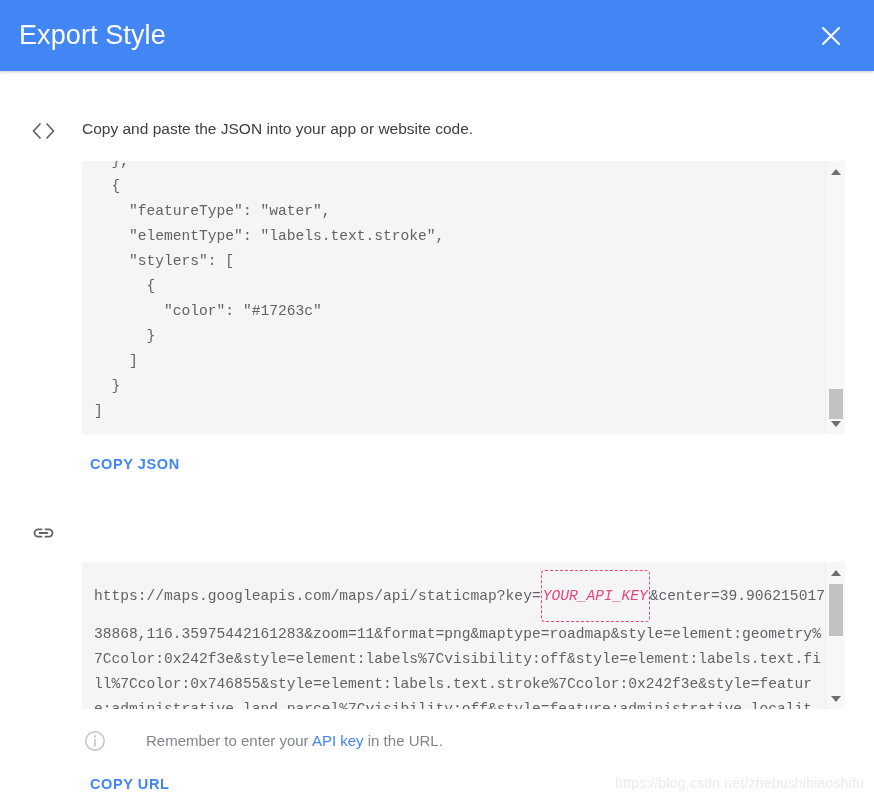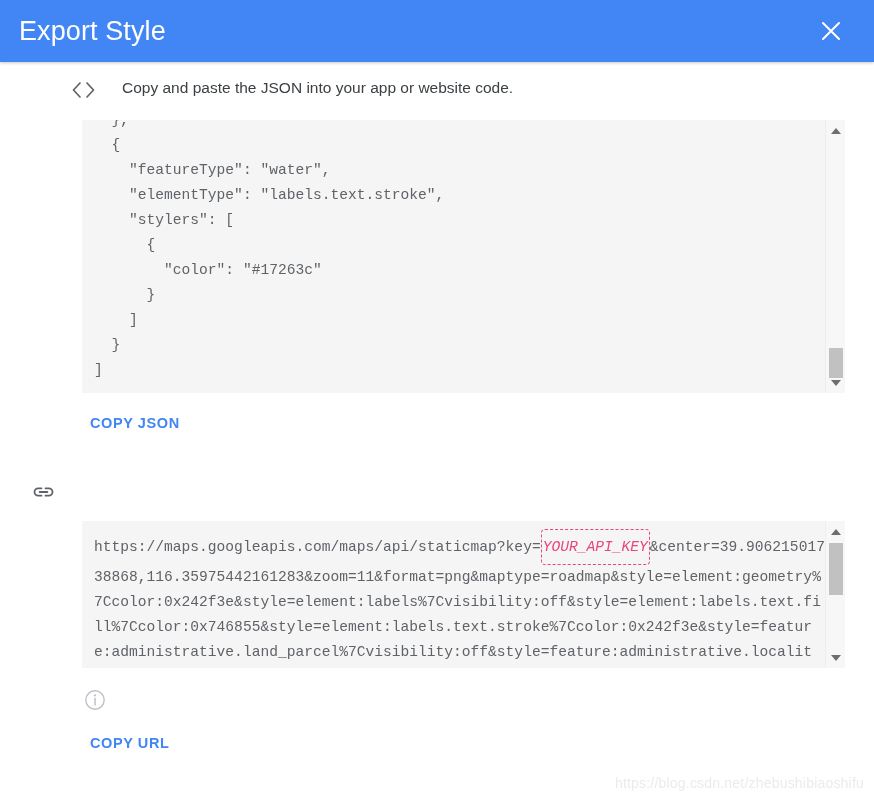--- a/index.html
+++ b/index.html
@@ -19,21 +19,21 @@
     position: relative;
     width: 874px;
     height: 798px;
     background: #ffffff;
     box-sizing: border-box;
   }
 
   
   .dialog-header {
     position: relative;
-    height: 62px;
+    height: 71px;
     background: #4285f4;
     display: flex;
     align-items: center;
     padding: 0 22px 0 19px;
     box-sizing: border-box;
     box-shadow: 0 1px 3px rgba(0,0,0,0.22);
     z-index: 5;
   }
   .dialog-title {
     color: #ffffff;
@@ -133,21 +133,21 @@
     top: 8px;
     padding: 0 0 0 12px;
     white-space: pre-wrap;
     word-break: break-all;
     color: #5f6368;
   }
   .api-key-token {
     font-style: italic;
     color: #e8467c;
     border: 1px dashed #e8467c;
-    padding: 8px 1px;
+    padding: 16px 1px;
     margin: 0 0px;
     border-radius: 4px;
     display: inline-block;
     line-height: 18px;
   }
 
   
   .sb {
     position: absolute;
     top: 0;
@@ -234,21 +234,21 @@
     right: 10px;
     bottom: 7px;
     font-size: 14px;
     color: #ebebeb;
     letter-spacing: 0.2px;
     user-select: none;
     font-family: "Liberation Sans", sans-serif;
   }
 
   
-  .sec1-head { padding-top: 16px; margin-left: 40px; }
+  .sec1-head { padding-top: 48px; }
   .code-json-wrap { margin-top: 20px; }
   .copy-json-btn { margin-top: 22px; }
   .sec2-head { padding-top: 48px; }
   .code-url-wrap { margin-top: 19px; }
   .info-row-pos { margin-top: 20px; }
   .copy-url-btn { margin-top: 23px; }
 </style>
 </head>
 <body>
 
@@ -333,20 +333,21 @@
       </div>
 
       <div class="info-row info-row-pos">
         <div class="info-icon">
           <svg width="24" height="24" viewBox="0 0 24 24" aria-hidden="true">
             <circle cx="12" cy="12" r="9.2" stroke="#bdc1c6" stroke-width="1.4" fill="none"></circle>
             <circle cx="12" cy="7.4" r="1.05" fill="#bdc1c6"></circle>
             <path d="M12 10.6 V17" stroke="#bdc1c6" stroke-width="1.5" stroke-linecap="round"></path>
           </svg>
         </div>
+        <div class="info-text"><span>Remember to enter your </span><a class="info-link">API key</a><span> in the URL.</span></div>
       </div>
 
       <button class="text-button copy-url-btn">COPY URL</button>
     </div>
 
   </div>
 
   <div class="watermark">https://blog.csdn.net/zhebushibiaoshifu</div>
 </div>
 

